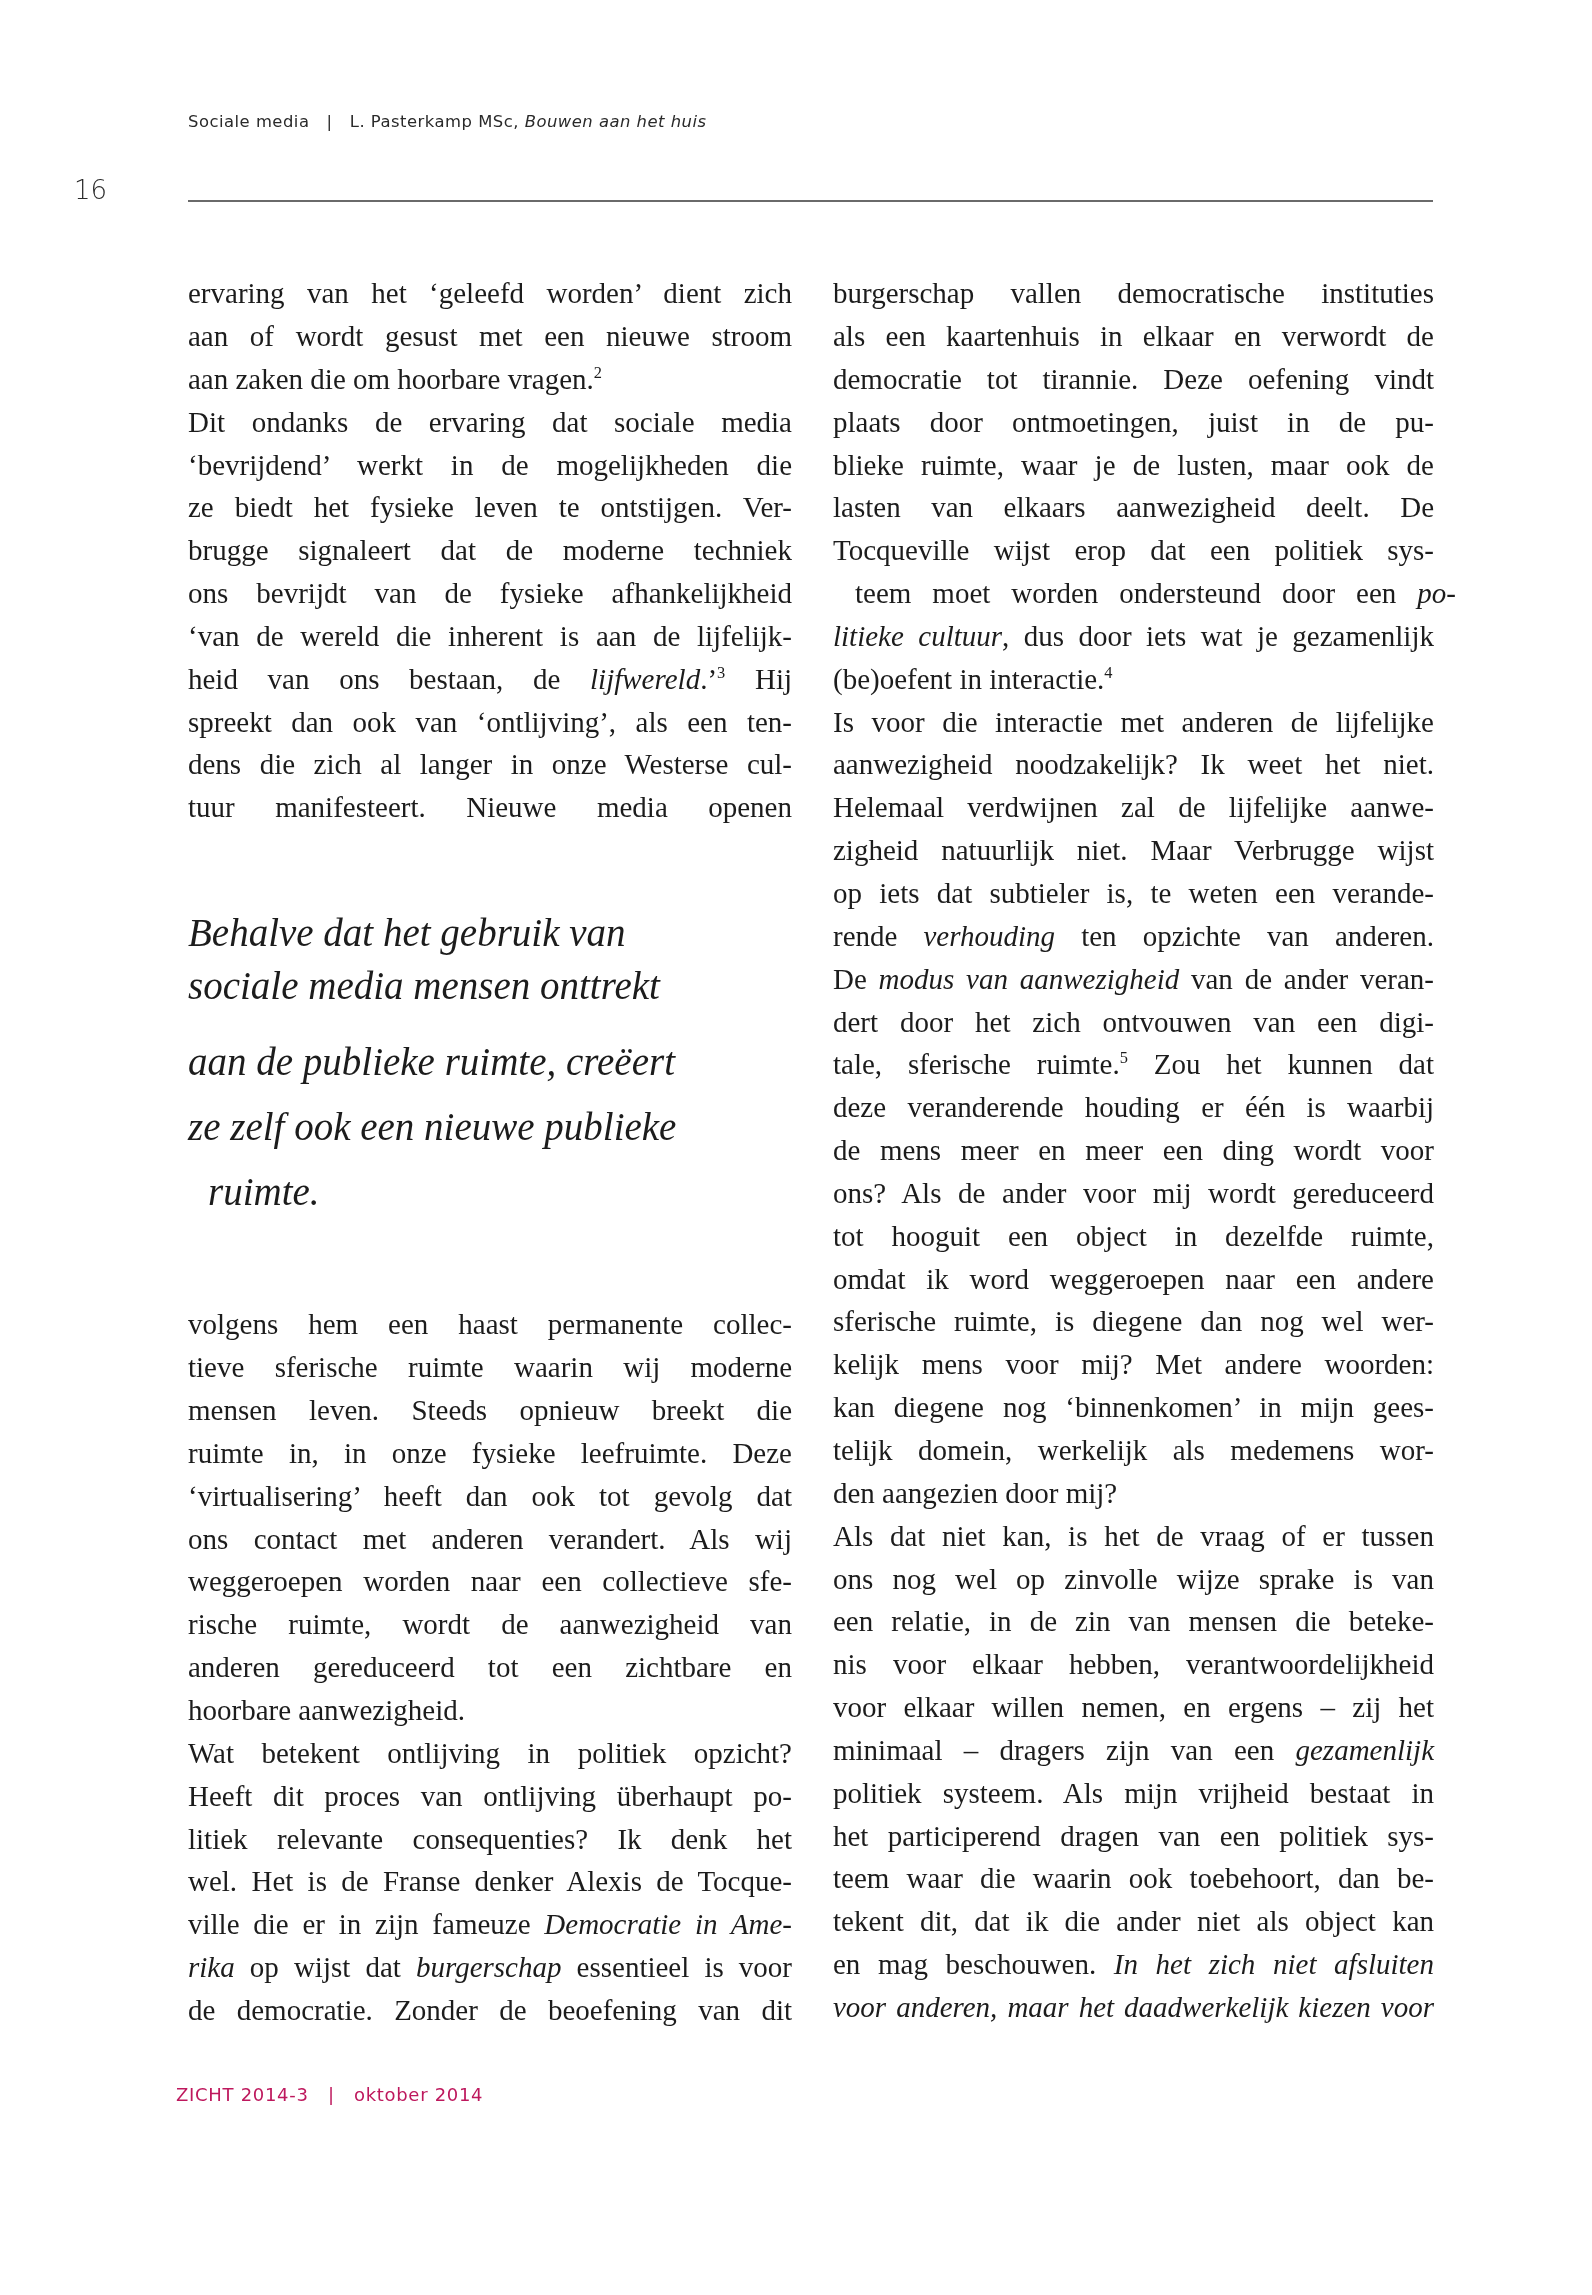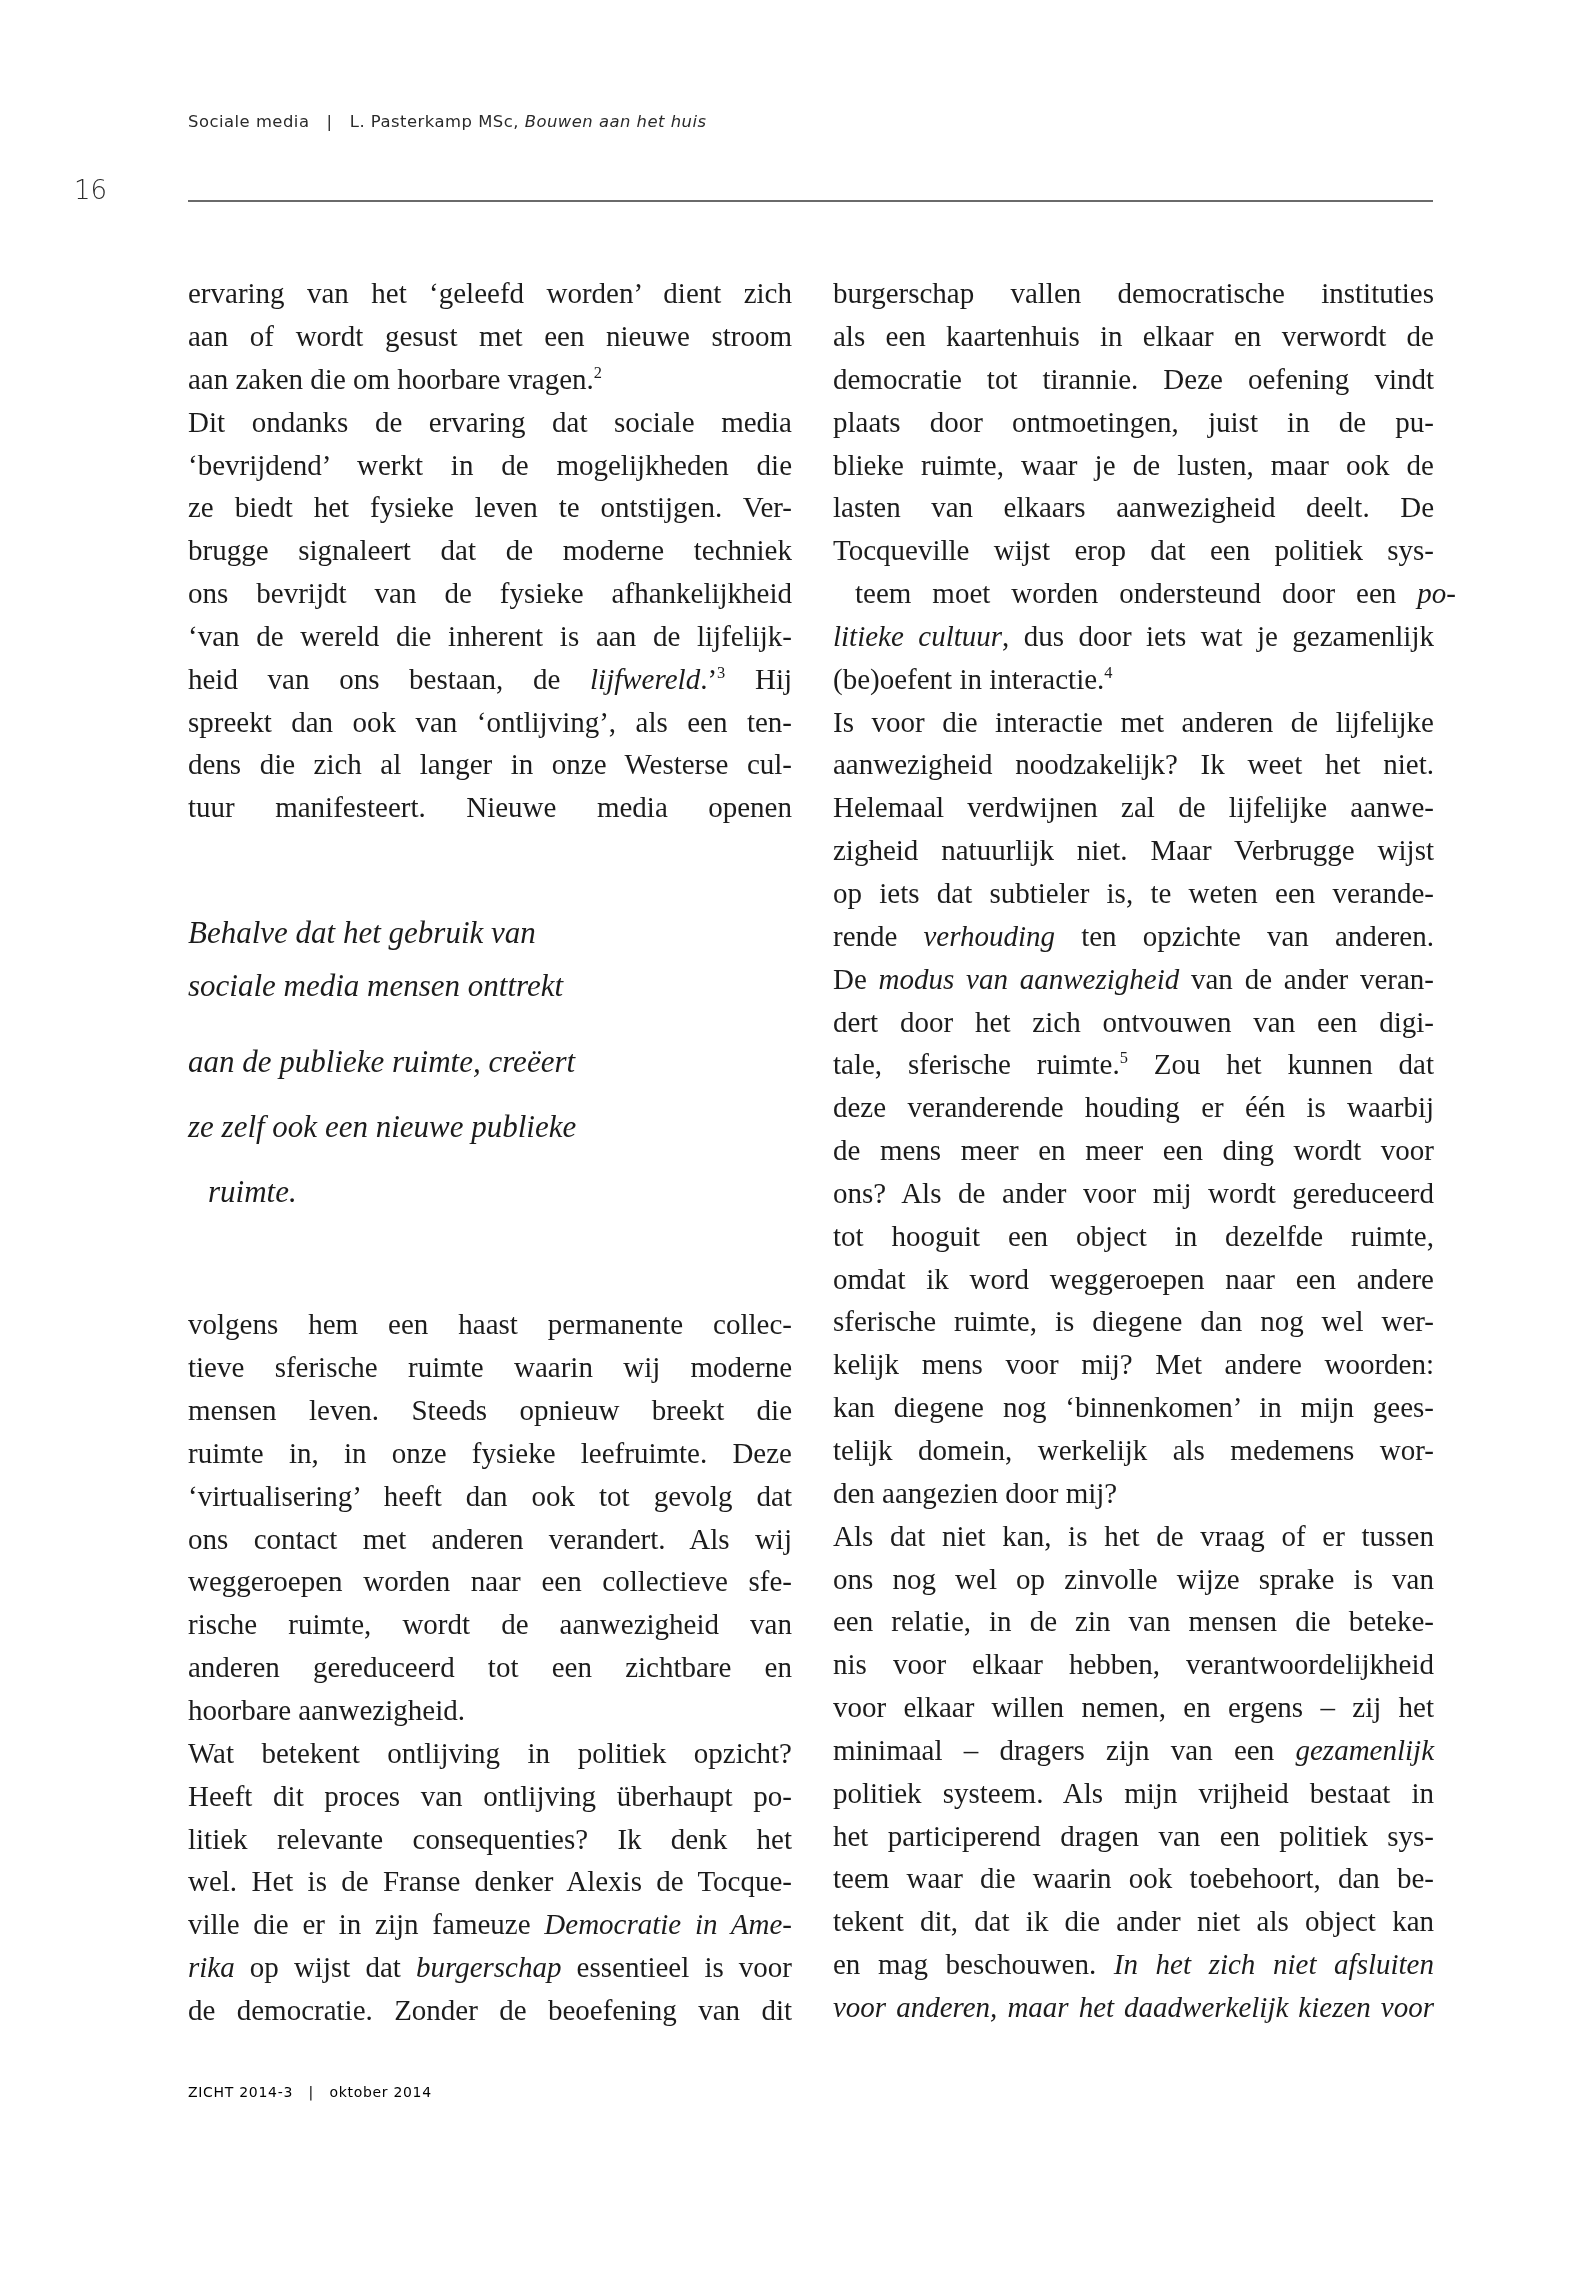--- a/index.html
+++ b/index.html
@@ -21,25 +21,25 @@
     font-family: "Liberation Serif", serif; font-size: 29px; color: #1c1c1c;
     text-align: justify; text-align-last: justify;
   }
   .line.last { text-align-last: left; }
   .line.col-left { left: 188px; width: 604px; font-family: Liberation Serif, serif; }
   .line.col-right { left: 833px; width: 601px; }
   .line i, .line .it { font-style: italic; }
   .line sup { font-size: 16.4px; line-height: 0; vertical-align: 11.2px; }
   .quote-line {
     position: absolute; left: 188px; width: 621px; white-space: nowrap;
-    font-family: "Liberation Serif", serif; font-style: italic; font-size: 31px; line-height: 52px; color: #1c1c1c;
+    font-family: "Liberation Serif", serif; font-style: italic; font-size: 39px; line-height: 52px; color: #1c1c1c;
   }
   .footer {
-    position: absolute; left: 188px; top: 2084px;
-    font-family: "DejaVu Sans", sans-serif; font-size: 14px; letter-spacing: 0.7px; color: #000000; white-space: nowrap;
+    position: absolute; left: 176px; top: 2084px;
+    font-family: "DejaVu Sans", sans-serif; font-size: 18px; letter-spacing: 0.7px; color: #be185d; white-space: nowrap;
   }
 </style>
 </head>
 <body>
 
 <div class="page">
   <div class="running-head">
     <span>Sociale media</span>
     <span>&nbsp;</span>
     <span>|</span>

